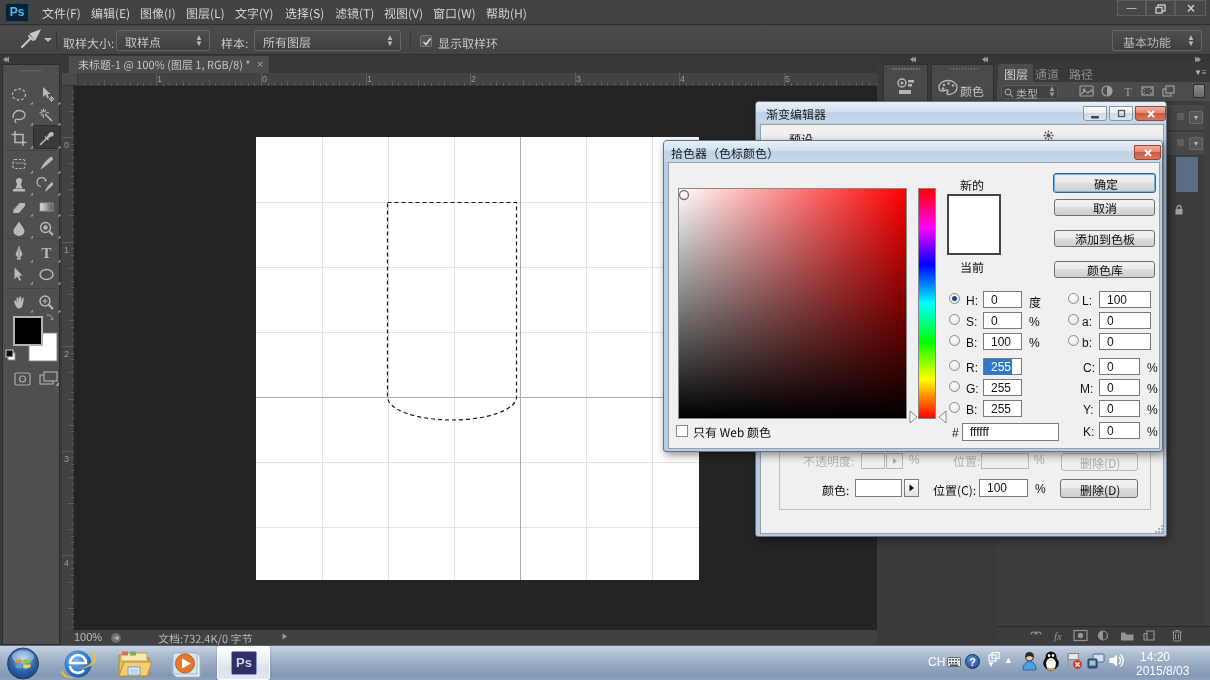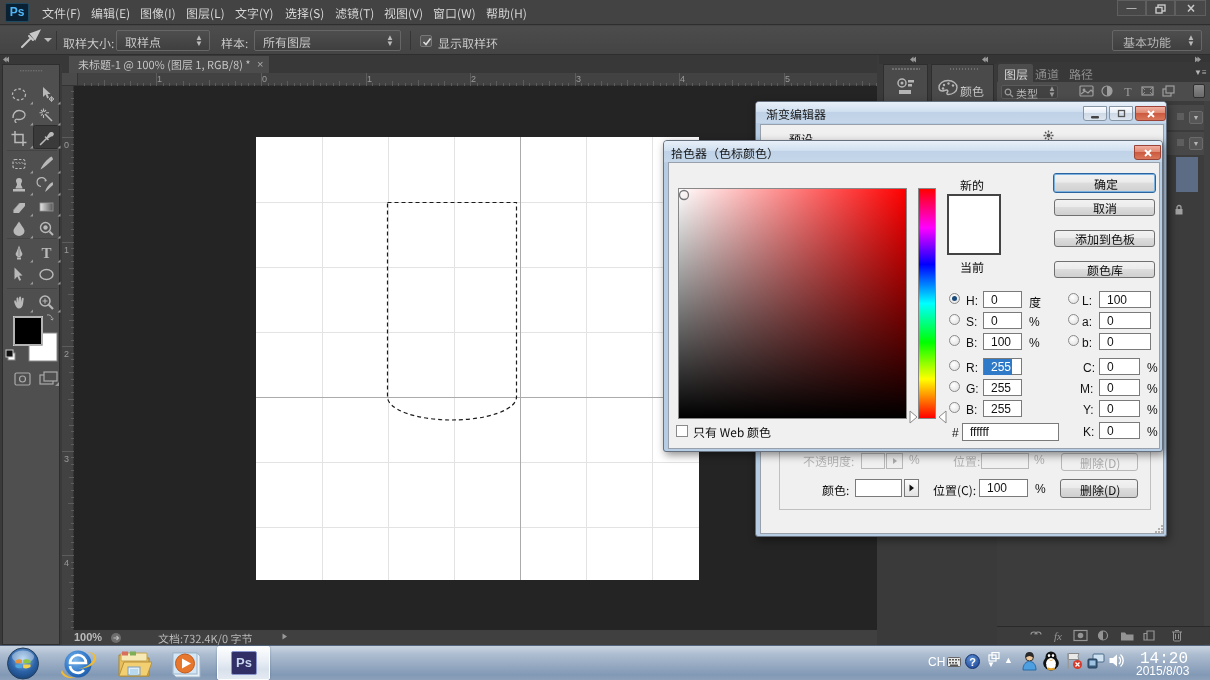--- a/index.html
+++ b/index.html
@@ -851,21 +851,21 @@
           <g stroke="#ababab" stroke-width="1">
             <line x1="264.5" y1="0" x2="264.5" y2="443"></line>
             <line x1="0" y1="260.5" x2="443" y2="260.5"></line>
           </g>
 
           <path d="M131.5 65.5 H260.5 V260 A 64.5 23 0 0 1 131.5 260 Z" fill="none" stroke="#1a1a1a" stroke-width="1.2" stroke-dasharray="4 3"></path>
         </svg>
       </div>
     </div>
     <div id="statusbar" class="abs">
-      <span class="abs" style="left:12px; top:1px;font-weight:bold;">100%</span>
+      <span class="abs" style="left:12px; top:1px;">100%</span>
       <div class="abs" style="left:96px; top:1px;">
           <svg width="95" height="17" viewBox="0 0 95 17" fill="#bbbbbb">
             <g transform="translate(0.0,12) scale(0.011000,-0.011000)">
               <path d="M423 823C453 774 485 707 497 666L580 693C566 734 531 799 501 847ZM50 664V590H206C265 438 344 307 447 200C337 108 202 40 36 -7C51 -25 75 -60 83 -78C250 -24 389 48 502 146C615 46 751 -28 915 -73C928 -52 950 -20 967 -4C807 36 671 107 560 201C661 304 738 432 796 590H954V664ZM504 253C410 348 336 462 284 590H711C661 455 592 344 504 253Z"></path>
             </g>
             <g transform="translate(11.0,12) scale(0.011000,-0.011000)">
               <path d="M851 776C830 702 788 597 753 534L813 515C848 575 891 673 925 755ZM397 751C430 679 469 582 486 521L551 547C533 608 493 701 458 774ZM193 840V626H47V555H181C151 418 88 260 26 175C38 158 56 128 65 108C113 175 159 287 193 401V-79H264V424C295 374 332 312 347 279L393 337C375 365 291 482 264 516V555H390V626H264V840ZM369 63V-9H842V-71H916V471H694V837H621V471H392V398H842V269H404V201H842V63Z"></path>
             </g>
             <g transform="translate(22.0,12) scale(0.011000,-0.011000)">
               <path d="M139 390C175 390 205 418 205 460C205 501 175 530 139 530C102 530 73 501 73 460C73 418 102 390 139 390ZM139 -13C175 -13 205 15 205 56C205 98 175 126 139 126C102 126 73 98 73 56C73 15 102 -13 139 -13Z"></path>
@@ -1586,15 +1586,15 @@
   </svg>
   <svg class="abs" style="left:1087px;top:7px;" width="18" height="16" viewBox="0 0 18 16">
     <rect x="6" y="1" width="11" height="8" rx="1" fill="#cfe2f2" stroke="#4a6a8a"></rect>
     <rect x="1" y="6" width="9" height="9" rx="1" fill="#3a5a7a" stroke="#24405c"></rect>
     <rect x="2.5" y="7.5" width="6" height="5" fill="#9fc4e2"></rect>
   </svg>
   <svg class="abs" style="left:1108px;top:6px;" width="17" height="17" viewBox="0 0 17 17">
     <path d="M1.5 6 L5 6 L9 2.5 L9 14.5 L5 11 L1.5 11 Z" fill="#fff"></path>
     <path d="M11 5 A5 5 0 0 1 11 12 M12.5 2.5 A8 8 0 0 1 12.5 14.5" stroke="#fff" stroke-width="1.4" fill="none"></path>
   </svg>
-  <span class="abs" style="left:1140px;top:4px;color:#fff;font-size:16px;font-family:Liberation Mono, monospace;">14:20</span>
+  <span class="abs" style="left:1140px;top:4px;color:#fff;font-size:12px;">14:20</span>
   <span class="abs" style="left:1136px;top:18px;color:#fff;font-size:12px;">2015/8/03</span>
 </div>
 
 </body></html>

